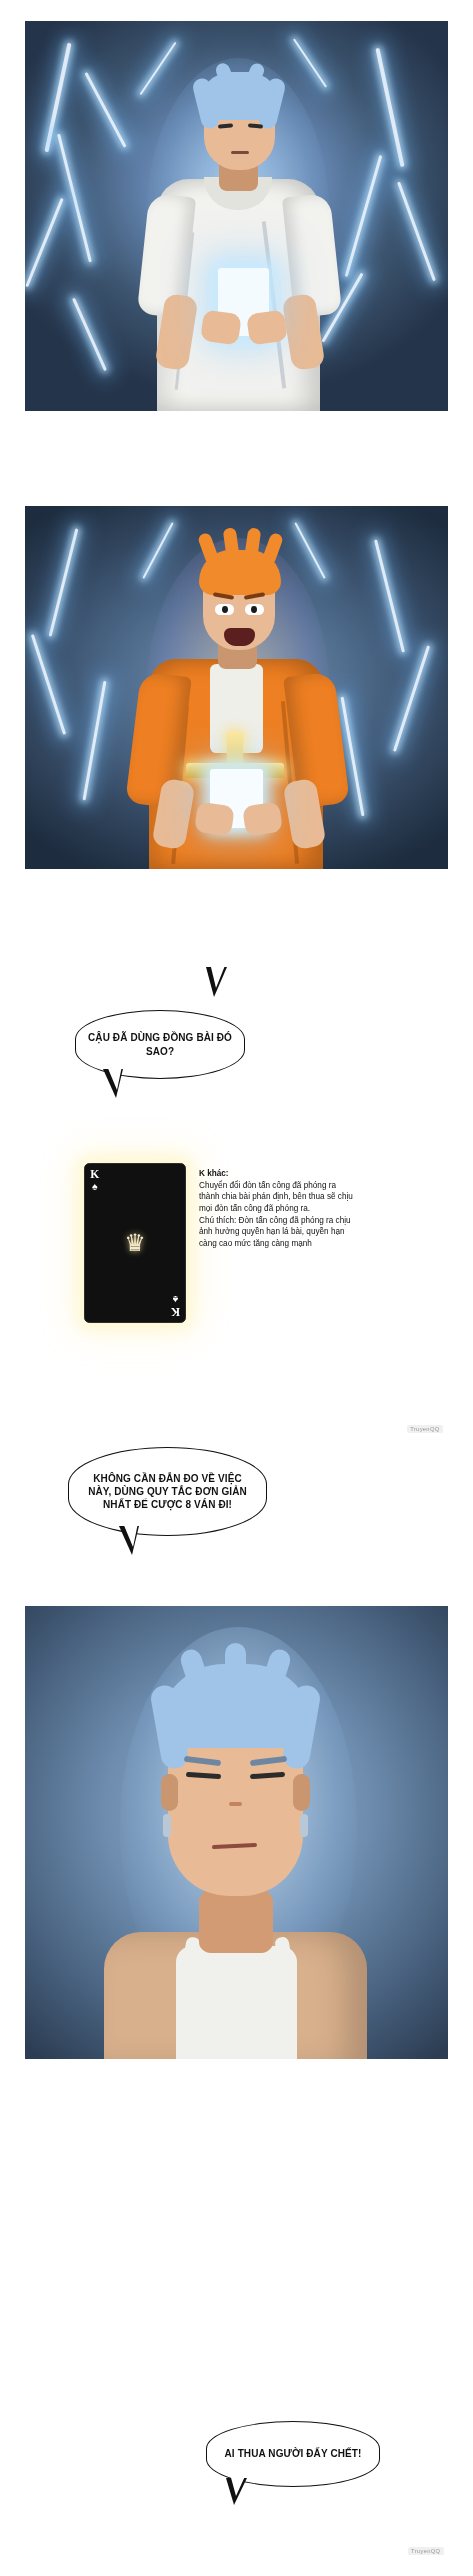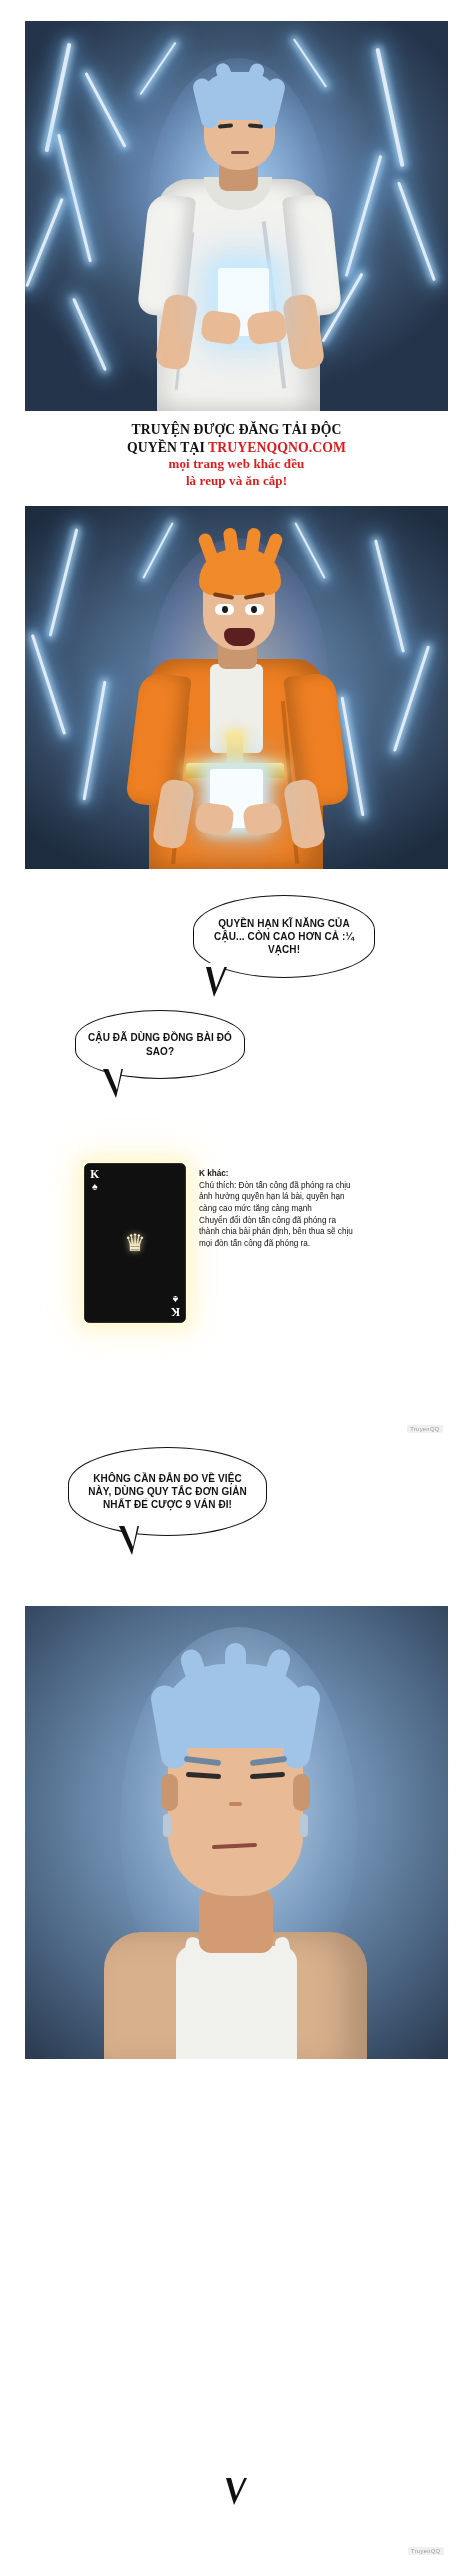--- a/index.html
+++ b/index.html
@@ -239,28 +239,20 @@
     <div class="fig" style="left:193px; top:103px; width:14.7px; height:3.7px; background:#2b2b2b; border-radius:2.1px; transform:rotate(-6deg);"></div>
     <div class="fig" style="left:223px; top:103px; width:14.7px; height:3.7px; background:#2b2b2b; border-radius:2.1px; transform:rotate(6deg);"></div>
     <div class="fig" style="left:206px; top:130px; width:18px; height:2.6px; background:#7a4a3a; border-radius:1.6px;"></div>
 
     <div class="fig" style="left:193px; top:247px; width:51px; height:68px; background:#f4fbff; border-radius:3.2px;
                 box-shadow:0 0 14.7px 6.3px rgba(200,235,255,.9), 0 0 37px 14.7px rgba(150,210,255,.5);"></div>
     <div class="fig skin" style="left:177px; top:291px; width:38px; height:30.5px; border-radius:10.5px; transform:rotate(8deg);"></div>
     <div class="fig skin" style="left:223px; top:291px; width:38px; height:30.5px; border-radius:10.5px; transform:rotate(-8deg);"></div>
   </div>
 
-  <div id="wmband">
-    <div class="ln">TRUYỆN ĐƯỢC ĐĂNG TẢI ĐỘC</div>
-    <div class="ln ln2">
-      <span>QUYỀN TẠI </span><span class="red">TRUYENQQNO.COM</span>
-    </div>
-    <div class="ln ln3">mọi trang web khác đều</div>
-    <div class="ln ln3">là reup và ăn cắp!</div>
-  </div>
 
   <div class="panel" id="panel2">
 
     <div class="bolt" style="left:37px; top:21px; width:3.2px; height:111px; transform:rotate(14deg);"></div>
     <div class="bolt" style="left:22px; top:126px; width:2.6px; height:105px; transform:rotate(-18deg);"></div>
     <div class="bolt" style="left:68px; top:174px; width:2.6px; height:121px; transform:rotate(10deg);"></div>
     <div class="bolt" style="left:363px; top:32px; width:3.2px; height:116px; transform:rotate(-14deg);"></div>
     <div class="bolt" style="left:385px; top:137px; width:2.6px; height:111px; transform:rotate(18deg);"></div>
     <div class="bolt" style="left:326px; top:190px; width:2.6px; height:121px; transform:rotate(-10deg);"></div>
     <div class="bolt" style="left:132px; top:12.6px; width:2.1px; height:63px; transform:rotate(28deg);"></div>
@@ -301,23 +293,20 @@
                 box-shadow:0 0 10.5px 3.7px rgba(255,225,130,.75);"></div>
     <div class="fig" style="left:161px; top:257px; width:98px; height:14.7px; background:linear-gradient(180deg,#ffe89a,#d9a92b); border-radius:2.6px;
                 box-shadow:0 0 10.5px 3.7px rgba(255,225,130,.7);"></div>
 
     <div class="fig" style="left:185px; top:263px; width:53px; height:59px; background:#f6fcff; border-radius:3.2px;
                 box-shadow:0 0 13.7px 6.3px rgba(205,238,255,.9), 0 0 34px 13.7px rgba(150,210,255,.45);"></div>
     <div class="fig skin" style="left:171px; top:298px; width:37px; height:29.5px; border-radius:10.5px; transform:rotate(8deg);"></div>
     <div class="fig skin" style="left:219px; top:298px; width:37px; height:29.5px; border-radius:10.5px; transform:rotate(-8deg);"></div>
   </div>
 
-  <div class="bubble" style="left:193px; top:895px; width:182px; height:83px;">
-    <p>QUYỀN HẠN KĨ NĂNG CỦA CẬU... CÒN CAO HƠN CẢ :¼ VẠCH!</p>
-  </div>
   <div class="tail" style="left:206px; top:967px; border-left:8.4px solid transparent; border-right:13.7px solid transparent; border-top:30.5px solid #111111;"></div>
   <div class="tail" style="left:210px; top:963px; border-left:6.3px solid transparent; border-right:10.5px solid transparent; border-top:25px solid #ffffff;"></div>
 
   <div class="bubble" style="left:75px; top:1010px; width:170px; height:69px;">
     <p>CẬU ĐÃ DÙNG ĐỒNG BÀI ĐÓ SAO?</p>
   </div>
   <div class="tail" style="left:103px; top:1069px; border-left:13.7px solid transparent; border-right:7.4px solid transparent; border-top:29.5px solid #111111;"></div>
   <div class="tail" style="left:107px; top:1066px; border-left:10.5px solid transparent; border-right:5.3px solid transparent; border-top:24px solid #ffffff;"></div>
 
   <div id="cardsection">
@@ -329,32 +318,32 @@
       </div>
       <div class="crown">♛</div>
       <div class="corner br">
         <span>K</span>
         <span class="pip">♠</span>
       </div>
     </div>
 
     <div class="cardtext">
       <div class="h">K khác:</div>
+      <div>Chuyển đổi đòn tấn công đã phóng ra thành chia bài phán định, bên thua sẽ chịu mọi đòn tấn công đã phóng ra.</div>
       <div>
         <span>Chú thích:</span>
         <span>Đòn tấn công đã phóng ra chịu ảnh hưởng quyền hạn lá bài, quyền hạn càng cao mức tăng càng mạnh</span>
       </div>
-      <div>Chuyển đổi đòn tấn công đã phóng ra thành chia bài phán định, bên thua sẽ chịu mọi đòn tấn công đã phóng ra.</div>
     </div>
 
     <div class="cornerwm dark">TruyenQQ</div>
   </div>
 
   <div class="bubble" style="left:68px; top:1447px; width:199px; height:89px;">
-    <p>KHÔNG CẦN ĐẮN ĐO VỀ VIỆC NÀY, DÙNG QUY TẮC ĐƠN GIẢN NHẤT ĐỂ CƯỢC 9 VÁN ĐI!</p>
+    <p>KHÔNG CẦN ĐẮN ĐO VỀ VIỆC NÀY, DÙNG QUY TẮC ĐƠN GIẢN NHẤT ĐỂ CƯỢC 8 VÁN ĐI!</p>
   </div>
   <div class="tail" style="left:119px; top:1526px; border-left:13.7px solid transparent; border-right:7.4px solid transparent; border-top:29.5px solid #111111;"></div>
   <div class="tail" style="left:123px; top:1523px; border-left:10.5px solid transparent; border-right:5.3px solid transparent; border-top:24px solid #ffffff;"></div>
 
   <div class="panel" id="panel4">
 
     <div class="fig" style="left:95px; top:21px; width:237px; height:400px; border-radius:50%;
                 background:radial-gradient(ellipse at 50% 40%, rgba(215,235,255,.5) 0%, rgba(150,195,240,.18) 58%, rgba(0,0,0,0) 78%);"></div>
 
     <div class="fig" style="left:79px; top:326px; width:263px; height:137px; background:#d9b08c; border-radius:37px 37px 0 0;
@@ -380,19 +369,22 @@
     <div class="fig hair-blue" style="left:241px; top:43px; width:21px; height:42px; border-radius:10.5px; transform:rotate(18deg);"></div>
 
     <div class="fig" style="left:159px; top:152px; width:37px; height:5.8px; background:#6e86a0; border-radius:3.2px; transform:rotate(7deg);"></div>
     <div class="fig" style="left:225px; top:152px; width:37px; height:5.8px; background:#6e86a0; border-radius:3.2px; transform:rotate(-7deg);"></div>
     <div class="fig" style="left:161px; top:167px; width:35px; height:4.7px; background:#2b2b2b; border-radius:2.6px; transform:rotate(4deg);"></div>
     <div class="fig" style="left:225px; top:167px; width:35px; height:4.7px; background:#2b2b2b; border-radius:2.6px; transform:rotate(-4deg);"></div>
     <div class="fig" style="left:204px; top:196px; width:12.6px; height:4.2px; background:#c2845f; border-radius:2.6px;"></div>
     <div class="fig" style="left:187px; top:238px; width:45px; height:3.7px; background:#8c4b3c; border-radius:2.1px; transform:rotate(-3deg);"></div>
   </div>
 
+  <div class="bubble" style="left:206px; top:2421px; width:174px; height:66px;">
+    <p>AI THUA NGƯỜI ĐẤY CHẾT!</p>
+  </div>
   <div class="tail" style="left:226px; top:2478px; border-left:8.4px solid transparent; border-right:13.7px solid transparent; border-top:27px solid #111111;"></div>
   <div class="tail" style="left:230px; top:2474px; border-left:6.3px solid transparent; border-right:10.5px solid transparent; border-top:22px solid #ffffff;"></div>
 
   <div class="cornerwm dark" style="right:30.5px; bottom:21px;">TruyenQQ</div>
 
 </div>
 
 
 </body></html>

